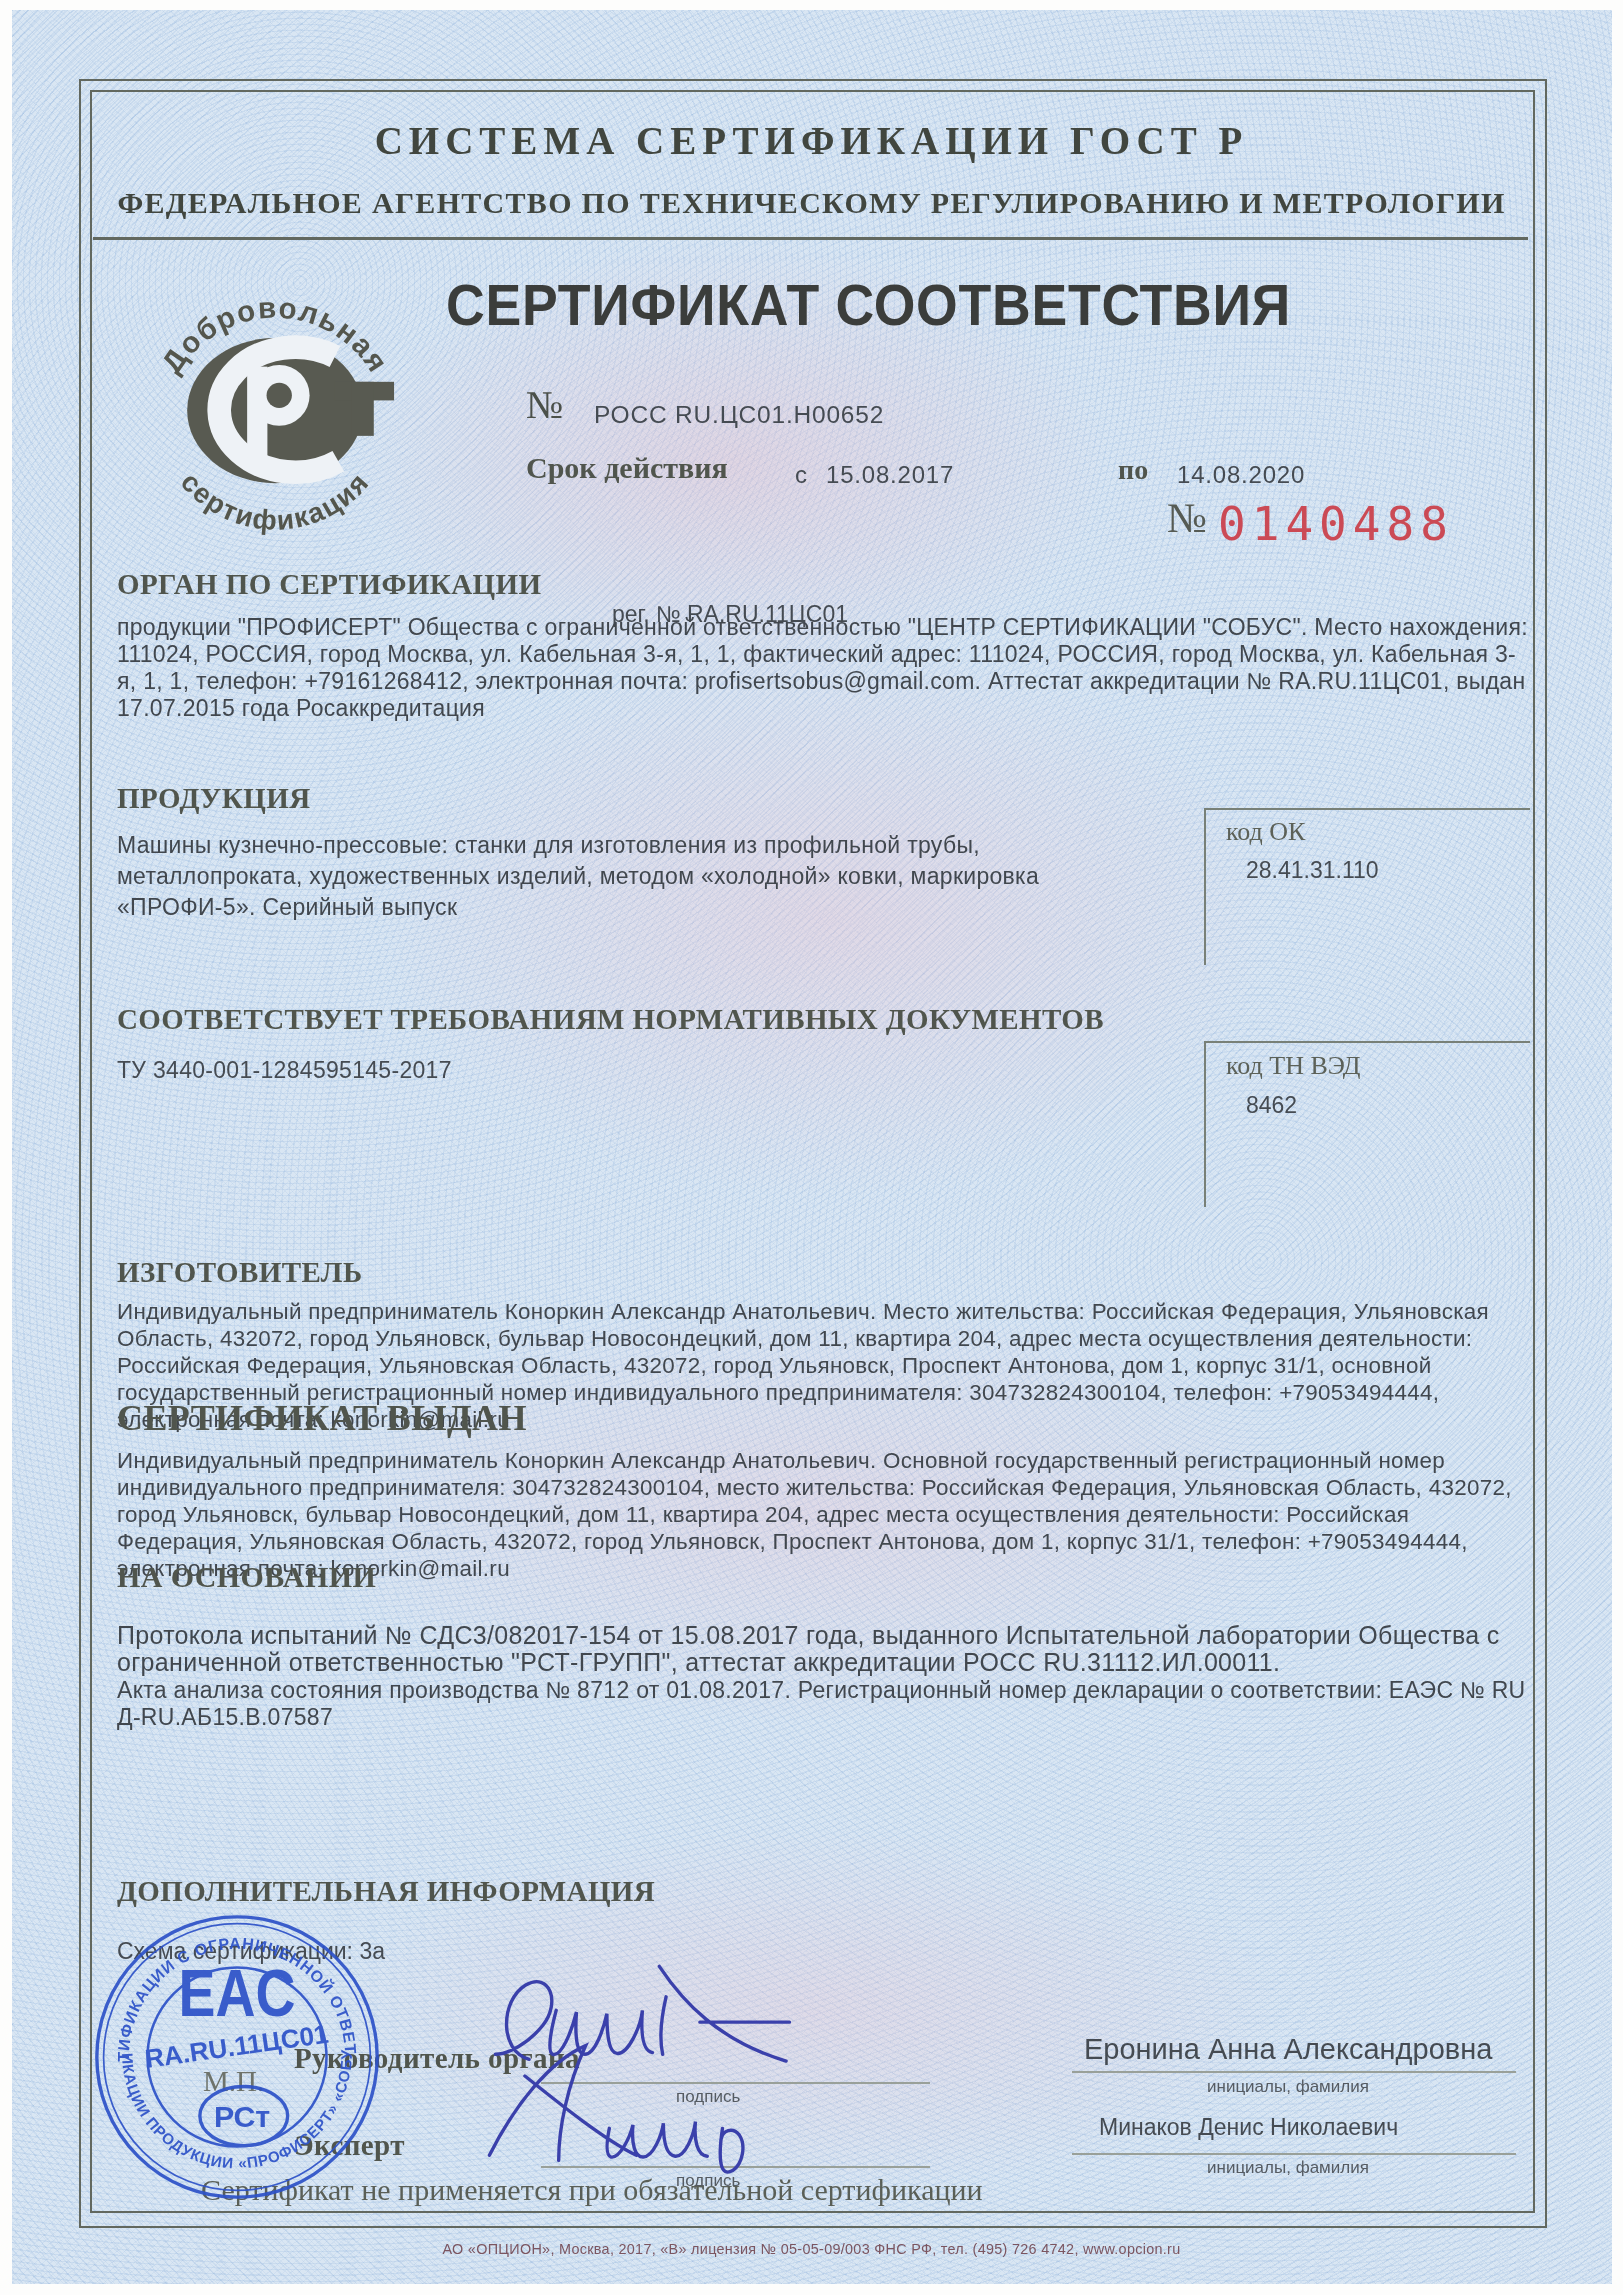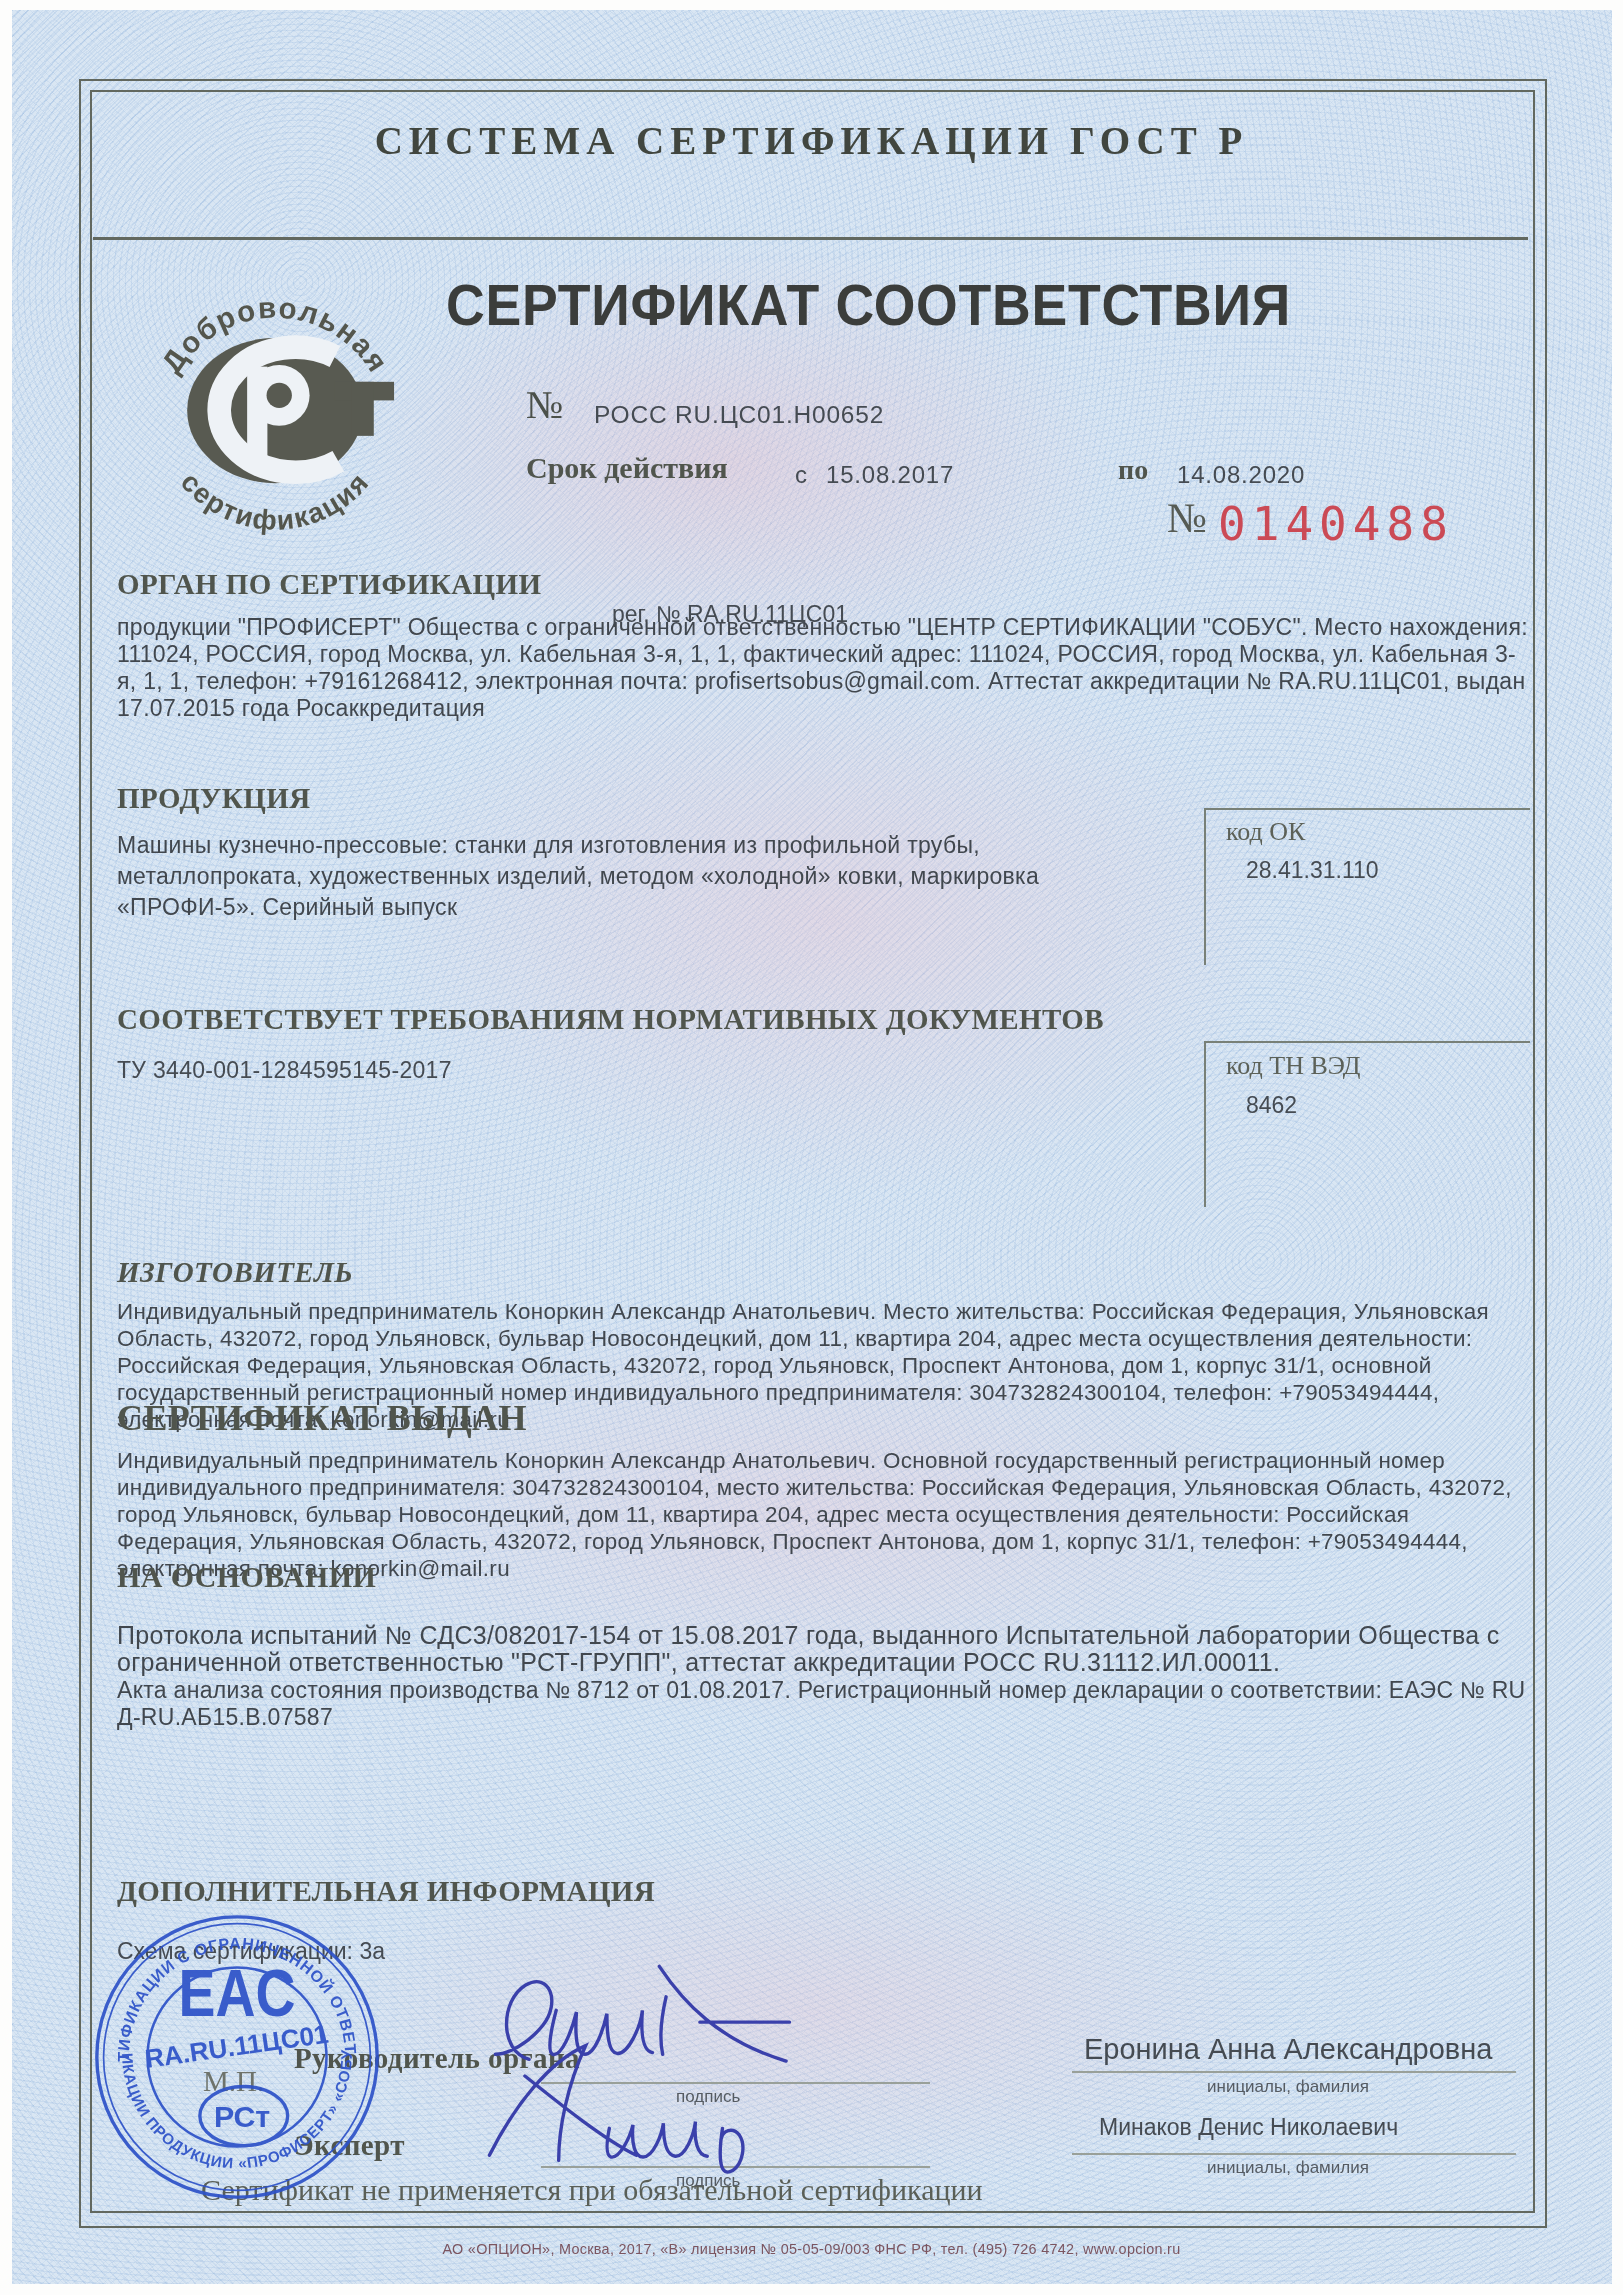--- a/index.html
+++ b/index.html
@@ -46,21 +46,21 @@
   .code-hline{background:#788077;height:1.7px;width:326px;left:1204px;}
   .code-vline{background:#788077;width:1.7px;left:1204px;}
   #ok-hline{top:808px;} #ok-vline{top:808px;height:157px;}
   #ok-label{left:1226px;top:817px;font-family:"Liberation Serif",serif;font-size:26px;color:#5c6158;}
   #ok-value{left:1246px;top:857px;font-size:23px;color:#454b52;}
   #conf-head{left:117px;top:1003px;}
   #conf-text{left:117px;top:1057px;font-size:23px;color:#454b52;letter-spacing:0.3px;}
   #tn-hline{top:1041px;} #tn-vline{top:1041px;height:166px;}
   #tn-label{left:1226px;top:1051px;font-family:"Liberation Serif",serif;font-size:26px;color:#5c6158;}
   #tn-value{left:1246px;top:1092px;font-size:23px;color:#454b52;}
-  #manu-head{left:117px;top:1256px;font-style:italic;}
+  #manu-head{left:117px;top:1256px;}
   #manu-text{left:117px;top:1298px;width:1419px;font-size:22.4px;line-height:27px;}
   #issued-head{left:117px;top:1397px;font-size:36px;}
   #issued-text{left:117px;top:1447px;width:1420px;font-size:22.4px;line-height:27px;}
   #basis-head{left:117px;top:1560px;font-size:30px;}
   #basis-text1{left:117px;top:1622px;width:1420px;line-height:27px;font-size:25px;}
   #basis-text2{left:117px;top:1677px;width:1420px;line-height:27px;font-size:23px;}
   #add-head{left:117px;top:1875px;}
   #scheme-text{left:117px;top:1938px;font-size:23px;color:#454b52;}
   #mp-label{left:203px;top:2065px;font-family:"Liberation Serif",serif;font-size:29px;color:#6e736b;}
   #head-role{left:294px;top:2042px;}
@@ -82,20 +82,21 @@
 </style>
 </head>
 <body>
 
 <div id="page">
   <div id="paper" class="abs ni"></div>
   <div id="border-outer" class="abs"></div>
   <div id="border-inner" class="abs"></div>
 
   <div id="sys-title" class="abs serifh">СИСТЕМА СЕРТИФИКАЦИИ ГОСТ Р</div>
+  <div id="agency-title" class="abs serifh">ФЕДЕРАЛЬНОЕ АГЕНТСТВО ПО ТЕХНИЧЕСКОМУ РЕГУЛИРОВАНИЮ И МЕТРОЛОГИИ</div>
   <div id="header-divider" class="abs"></div>
 
   <svg class="abs" style="left:134px;top:267px;" width="282" height="282" viewBox="0 0 334 334">
     <defs>
       <path id="arcTop" d="M 36 176 A 132 132 0 0 1 298 176" fill="none"></path>
       <path id="arcBot" d="M 24 168 A 142 142 0 0 0 310 168" fill="none"></path>
     </defs>
     <text font-size="35" font-weight="bold" fill="#54564d" letter-spacing="2">
       <textPath href="#arcTop" startOffset="50%" text-anchor="middle">Добровольная</textPath>
     </text>

